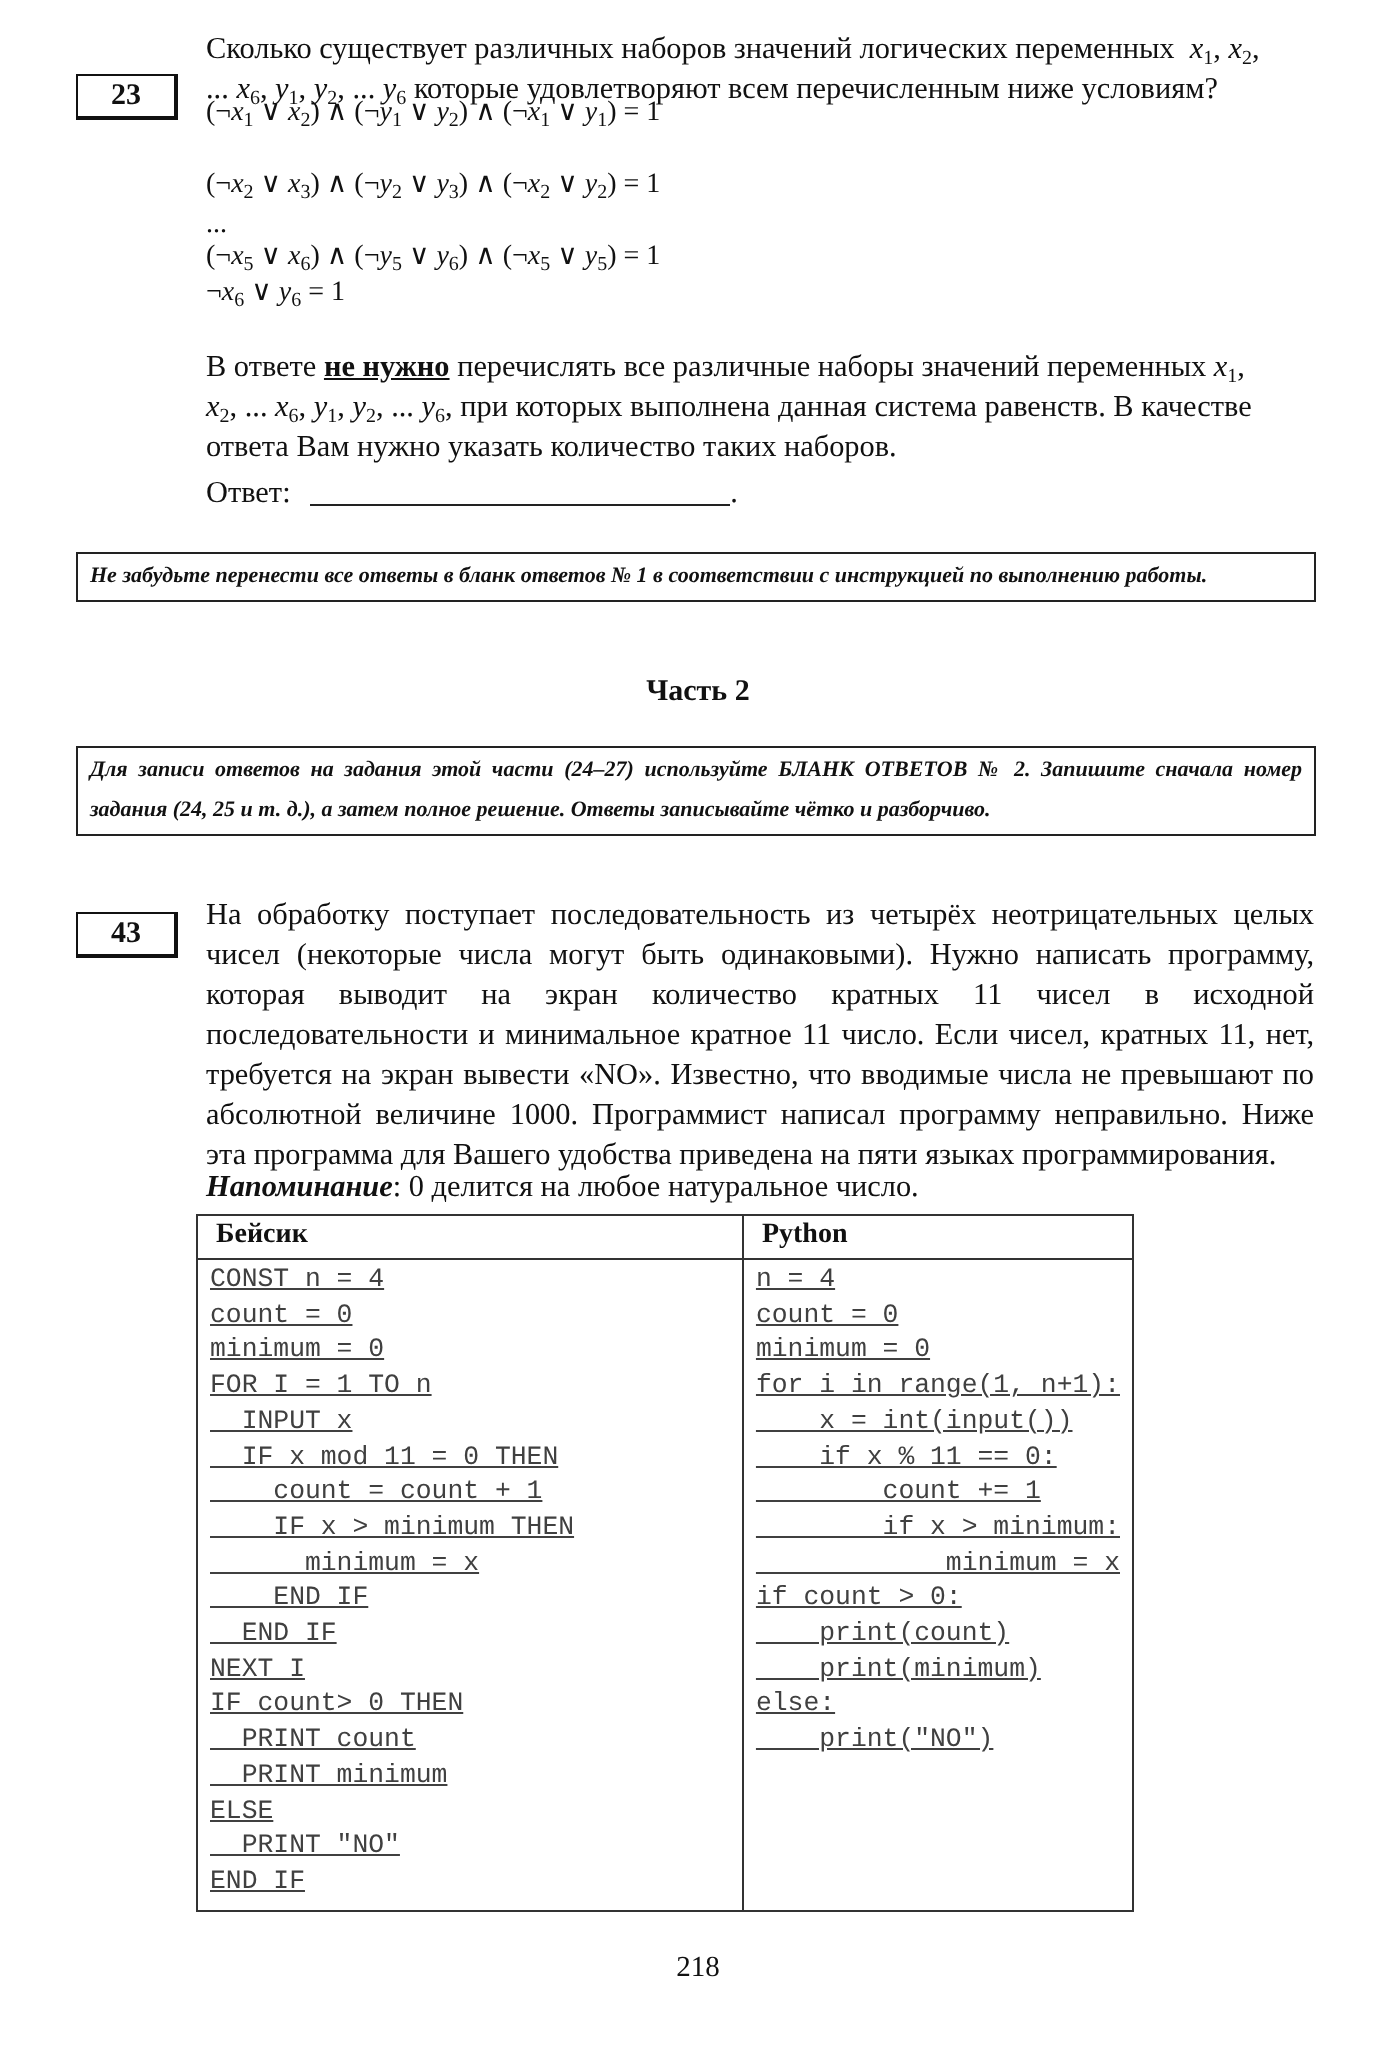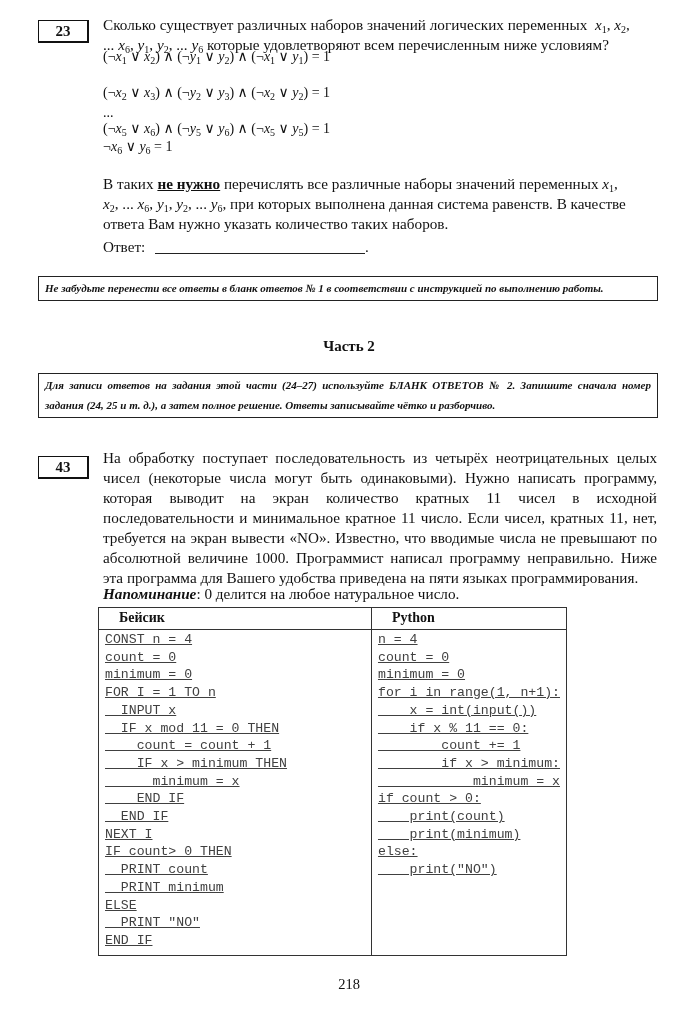--- a/index.html
+++ b/index.html
@@ -28,50 +28,50 @@
     .just-last { text-align-last: left; }
     .part-title { font-weight: bold; font-size: 15px; text-align: center; }
     table.code {
       position: absolute; border-collapse: collapse; left: 98px; top: 607px; width: 469px;
     }
     table.code td, table.code th {
       border: 1.2px solid #333; vertical-align: top; padding: 0;
     }
     table.code th {
       font-family: "Liberation Serif", serif; font-weight: bold; font-size: 14px;
-      text-align: left; padding: 2px 6px 1px 20px; height: 18px;
+      text-align: left; padding: 2px 6px 1px 9px; height: 18px;
     }
     .codeblock {
       font-family: "Liberation Mono", "DejaVu Sans Mono", monospace;
       font-size: 13.2px; line-height: 17.7px; white-space: pre; color: #404040;
       padding: 1px 6px 4px 6px; height: 320px; text-decoration: underline;
     }
     .page-num { font-size: 14.5px; }
     .underline-bold { font-weight: bold; text-decoration: underline; }
   </style>
 </head>
 <body>
 
-<div class="task-num" style="left:38px; top:20px;">23</div>
+<div class="task-num" style="left:38px; top:37px;">23</div>
 
 <div class="abs line" style="left:103px; top:15px;">
   <span>Сколько существует различных наборов значений логических переменных</span>&nbsp; <i>x</i><sub>1</sub>, <i>x</i><sub>2</sub>,
 </div>
 <div class="abs line" style="left:103px; top:35px;">
   ... <i>x</i><sub>6</sub>, <i>y</i><sub>1</sub>, <i>y</i><sub>2</sub>, ... <i>y</i><sub>6</sub> <span>которые удовлетворяют всем перечисленным ниже условиям?</span>
 </div>
 
 <div class="abs eq" style="left:103px; top:48px;text-align:right;">(¬<i>x</i><sub>1</sub> ∨ <i>x</i><sub>2</sub>) ∧ (¬<i>y</i><sub>1</sub> ∨ <i>y</i><sub>2</sub>) ∧ (¬<i>x</i><sub>1</sub> ∨ <i>y</i><sub>1</sub>) = 1</div>
 <div class="abs eq" style="left:103px; top:84px;">(¬<i>x</i><sub>2</sub> ∨ <i>x</i><sub>3</sub>) ∧ (¬<i>y</i><sub>2</sub> ∨ <i>y</i><sub>3</sub>) ∧ (¬<i>x</i><sub>2</sub> ∨ <i>y</i><sub>2</sub>) = 1</div>
 <div class="abs eq" style="left:103px; top:104px;">...</div>
 <div class="abs eq" style="left:103px; top:120px;">(¬<i>x</i><sub>5</sub> ∨ <i>x</i><sub>6</sub>) ∧ (¬<i>y</i><sub>5</sub> ∨ <i>y</i><sub>6</sub>) ∧ (¬<i>x</i><sub>5</sub> ∨ <i>y</i><sub>5</sub>) = 1</div>
 <div class="abs eq" style="left:103px; top:138px;">¬<i>x</i><sub>6</sub> ∨ <i>y</i><sub>6</sub> = 1</div>
 
 <div class="abs line" style="left:103px; top:174px;">
-  <span>В таких</span>
+  <span>В ответе</span>
   <span class="underline-bold">не нужно</span>
   <span>перечислять все различные наборы значений переменных</span> <i>x</i><sub>1</sub>,
 </div>
 <div class="abs line" style="left:103px; top:194px;">
   <i>x</i><sub>2</sub>, ... <i>x</i><sub>6</sub>, <i>y</i><sub>1</sub>, <i>y</i><sub>2</sub>, ... <i>y</i><sub>6</sub>, <span>при которых выполнена данная система равенств.  В качестве</span>
 </div>
 <div class="abs line" style="left:103px; top:214px;">ответа Вам нужно указать количество таких наборов.</div>
 
 <div class="abs line" style="left:103px; top:237px;">
   <span>Ответ:</span>

